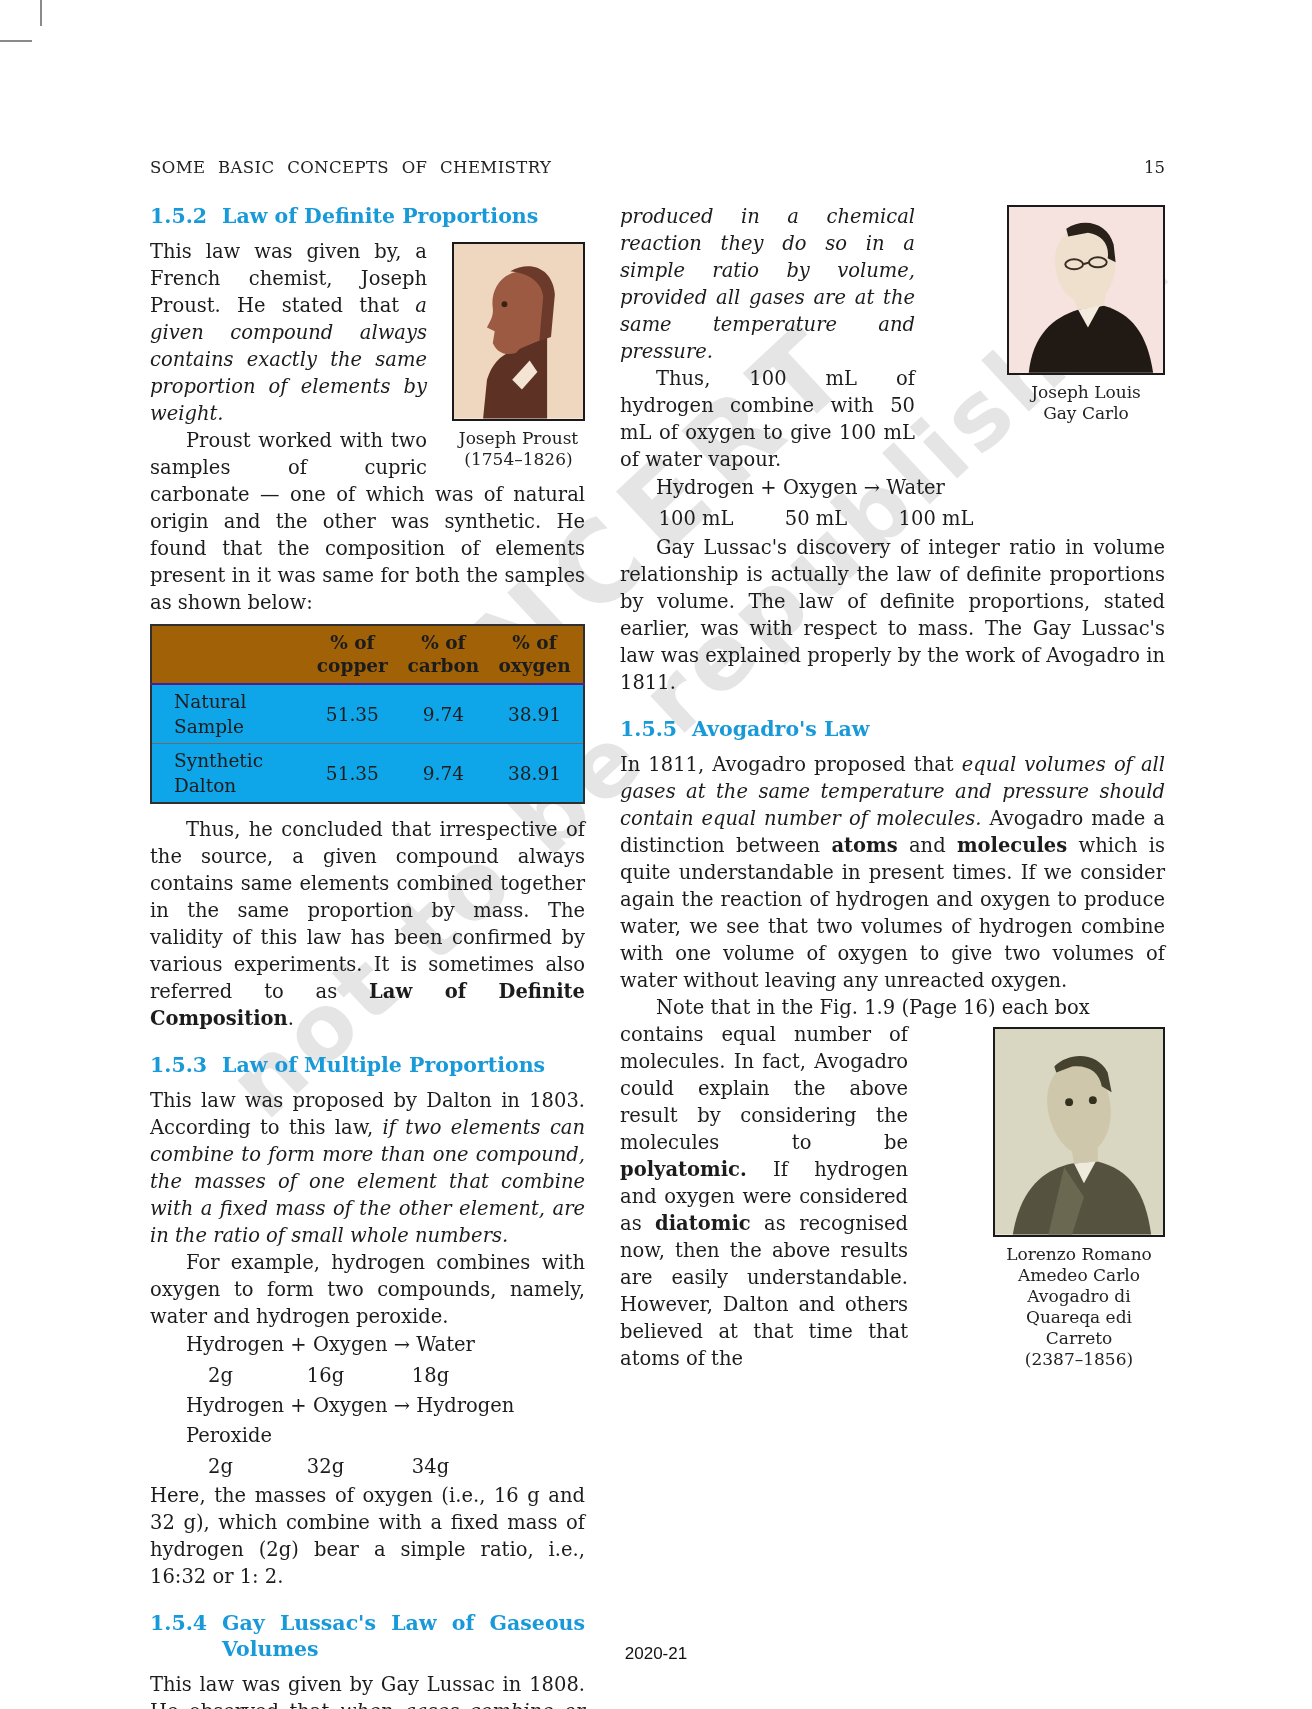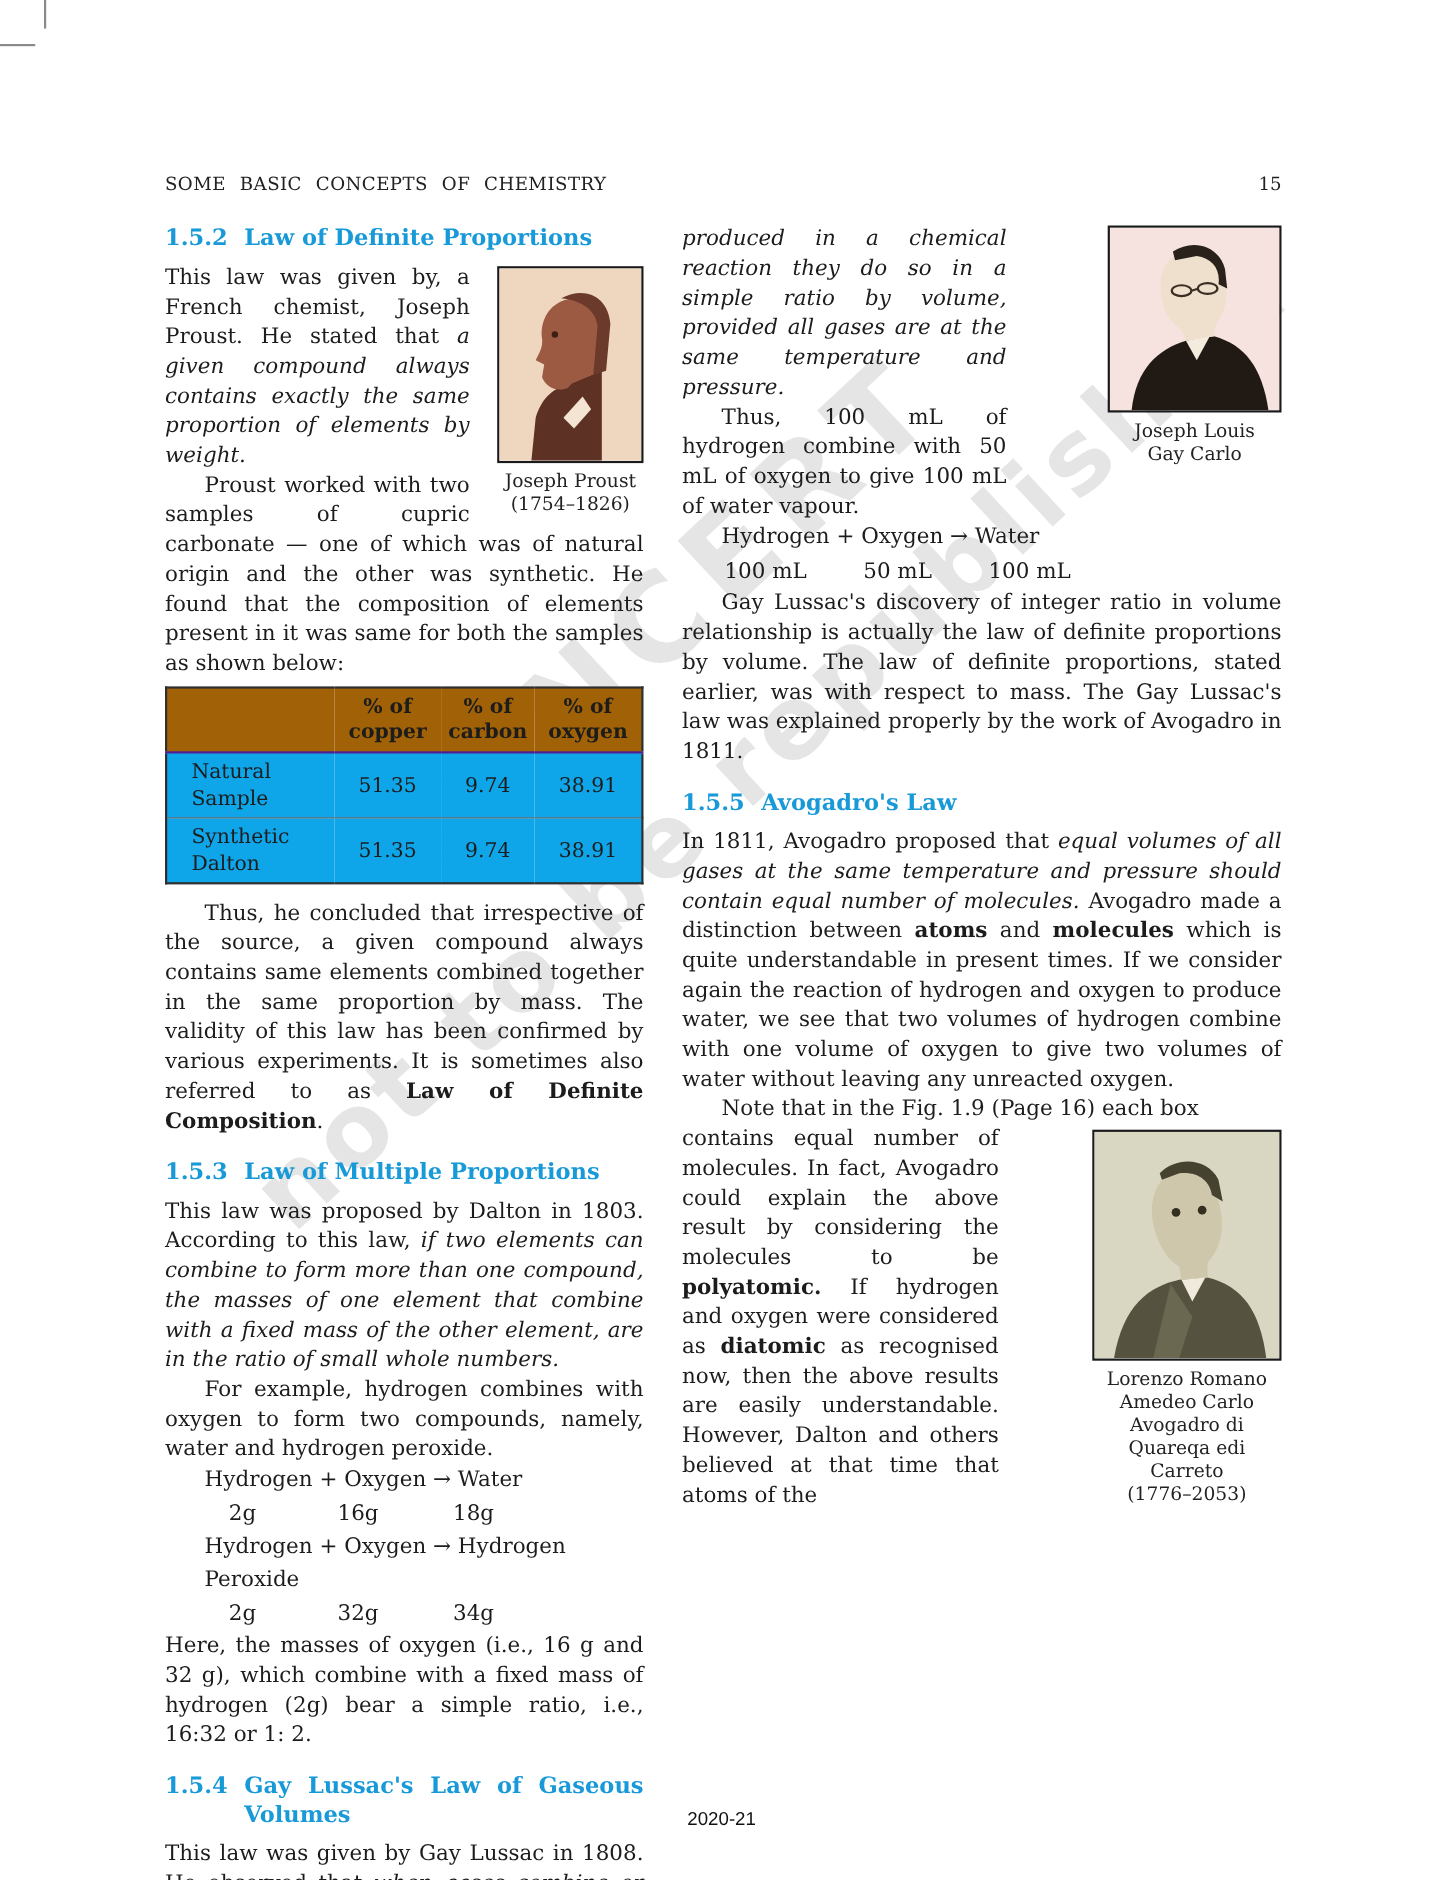--- a/index.html
+++ b/index.html
@@ -226,21 +226,21 @@
               <path d="M80,136 L90,156 L102,134 Z" fill="#efeadb"></path>
               <path d="M70,140 L90,170 L78,208 L54,208 Z" fill="#6b6851"></path>
             </svg>
           </span>
           <span class="cap" style="display:block;">
             <span style="display:block;">Lorenzo Romano</span>
             <span style="display:block;">Amedeo Carlo</span>
             <span style="display:block;">Avogadro di</span>
             <span style="display:block;">Quareqa edi</span>
             <span style="display:block;">Carreto</span>
-            <span style="display:block;">(1776–2053)</span>
+            <span style="display:block;">(2387–1856)</span>
           </span>
         </span>
         <span><span>contains equal number of molecules. In fact, Avogadro could explain the above result by considering the molecules to be </span><span class="strong">polyatomic.</span><span> If hydrogen and oxygen were considered as </span><span class="strong">diatomic</span><span> as recognised now, then the above results are easily understandable. However, Dalton and others believed at that time that atoms of the</span></span>
       </p>
     </div>
   </div>
 
   <div class="footer">2020-21</div>
 </div>
 

